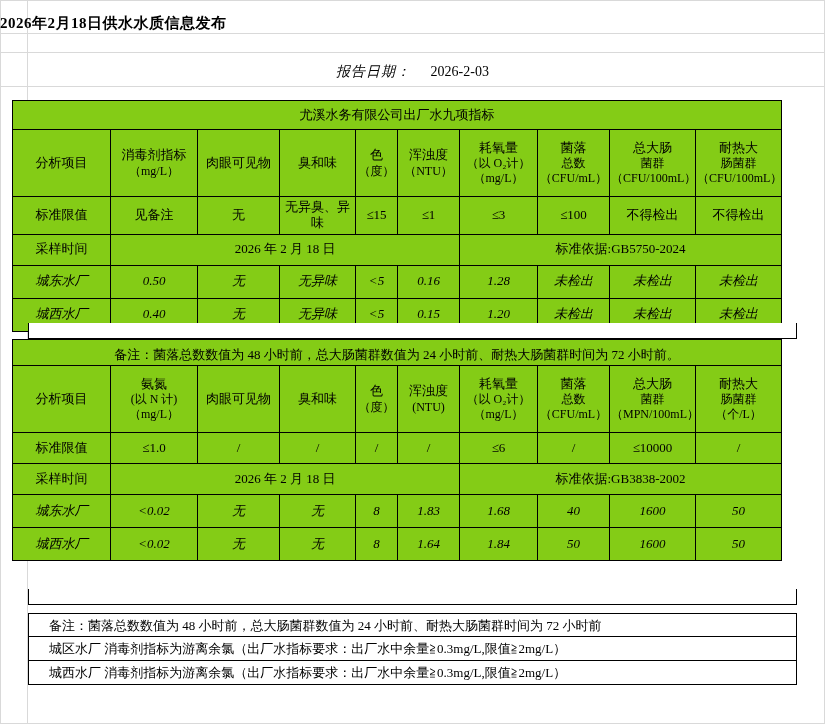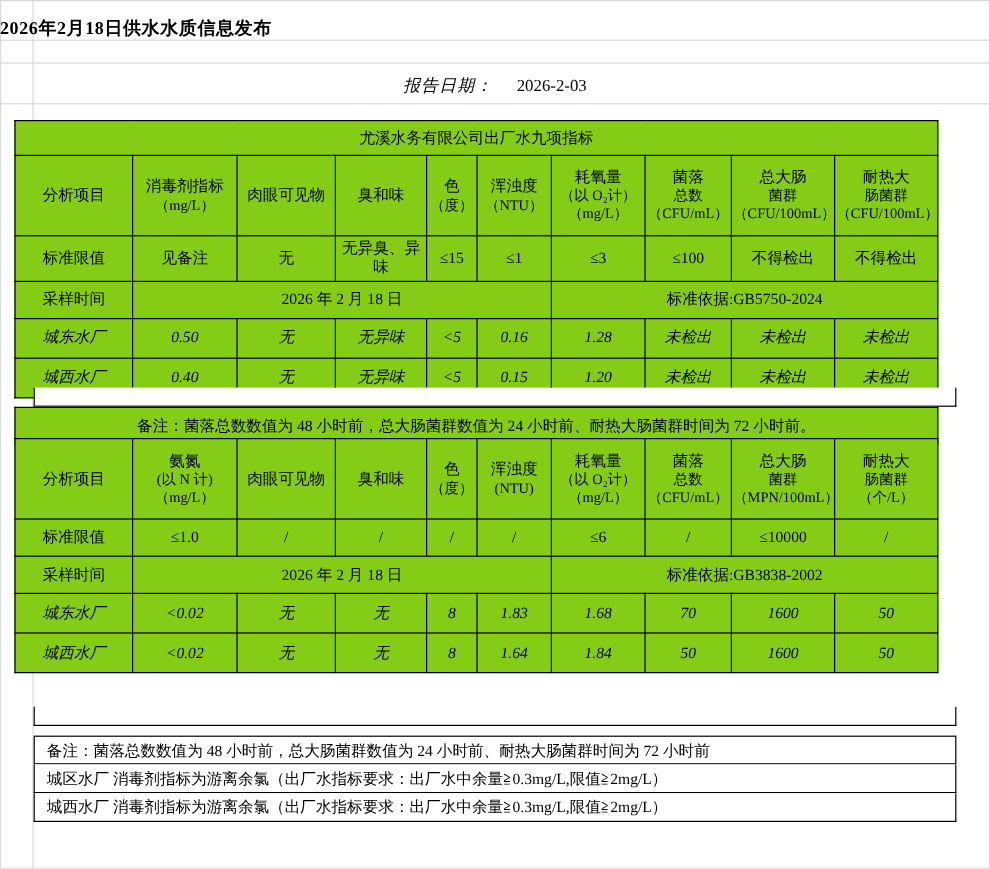--- a/index.html
+++ b/index.html
@@ -100,21 +100,21 @@
   }
   .footnotes {
     position: absolute;
     left: 28px;
     width: 769px;
     font-size: 13px;
   }
   .footnotes div {
     height: 24px;
     line-height: 24px;
-    padding-left: 10px;
+    padding-left: 20px;
     border: 1px solid #000;
     border-top: none;
     box-sizing: border-box;
     background: #fff;
   }
   .footnotes div:first-child { border-top: 1px solid #000; }
   .gap-row {
     position: absolute;
     left: 28px;
     width: 769px;
@@ -340,21 +340,21 @@
       <td colspan="4" class="sampling-right">标准依据:GB3838-2002</td>
     </tr>
     <tr class="data">
       <td>城东水厂</td>
       <td>&lt;0.02</td>
       <td>无</td>
       <td>无</td>
       <td>8</td>
       <td>1.83</td>
       <td>1.68</td>
-      <td>70</td>
+      <td>40</td>
       <td>1600</td>
       <td>50</td>
     </tr>
     <tr class="data">
       <td>城西水厂</td>
       <td>&lt;0.02</td>
       <td>无</td>
       <td>无</td>
       <td>8</td>
       <td>1.64</td>

